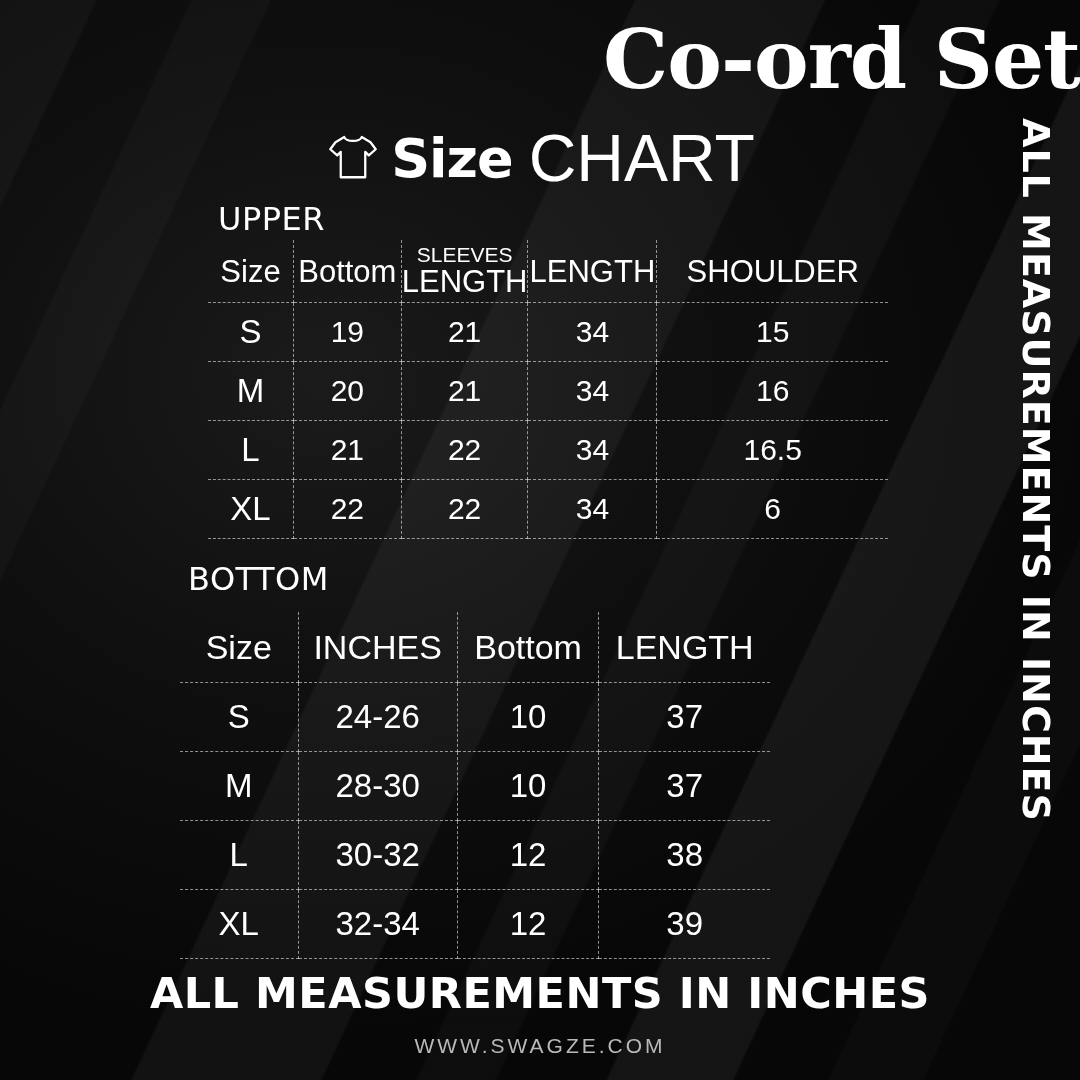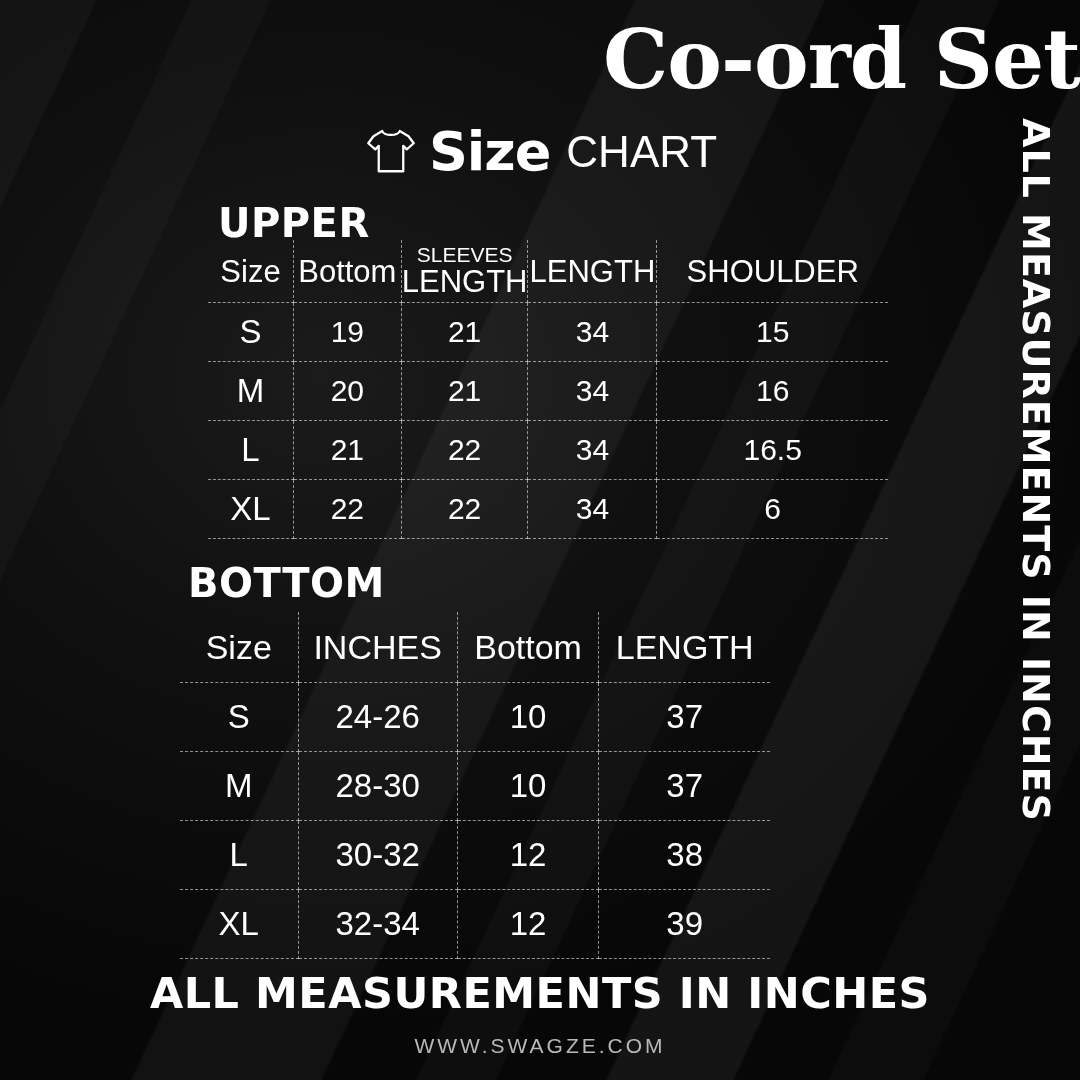--- a/index.html
+++ b/index.html
@@ -61,32 +61,32 @@
   .subtitle-bold {
     font-family: "DejaVu Sans", sans-serif;
     font-weight: bold;
     font-size: 54px;
     color: #ffffff;
     letter-spacing: -1px;
   }
   .subtitle-light {
     font-family: "Liberation Sans", sans-serif;
     font-weight: normal;
-    font-size: 44px;
+    font-size: 66px;
     color: #ffffff;
     letter-spacing: 0px;
     margin-left: 6px;
   }
 
   
   .section-heading {
     position: absolute;
     font-family: "DejaVu Sans", sans-serif;
-    font-weight: bold;
-    font-size: 40px;
+    font-weight: normal;
+    font-size: 32px;
     letter-spacing: 0.5px;
     color: #ffffff;
     text-align: right;
   }
   #upper-heading { top: 200px; left: 218px; }
   #bottom-heading { top: 560px; left: 188px; }
 
   
   .table-wrap { position: absolute; }
   #upper-table-wrap { top: 240px; left: 208px; width: 680px; }

